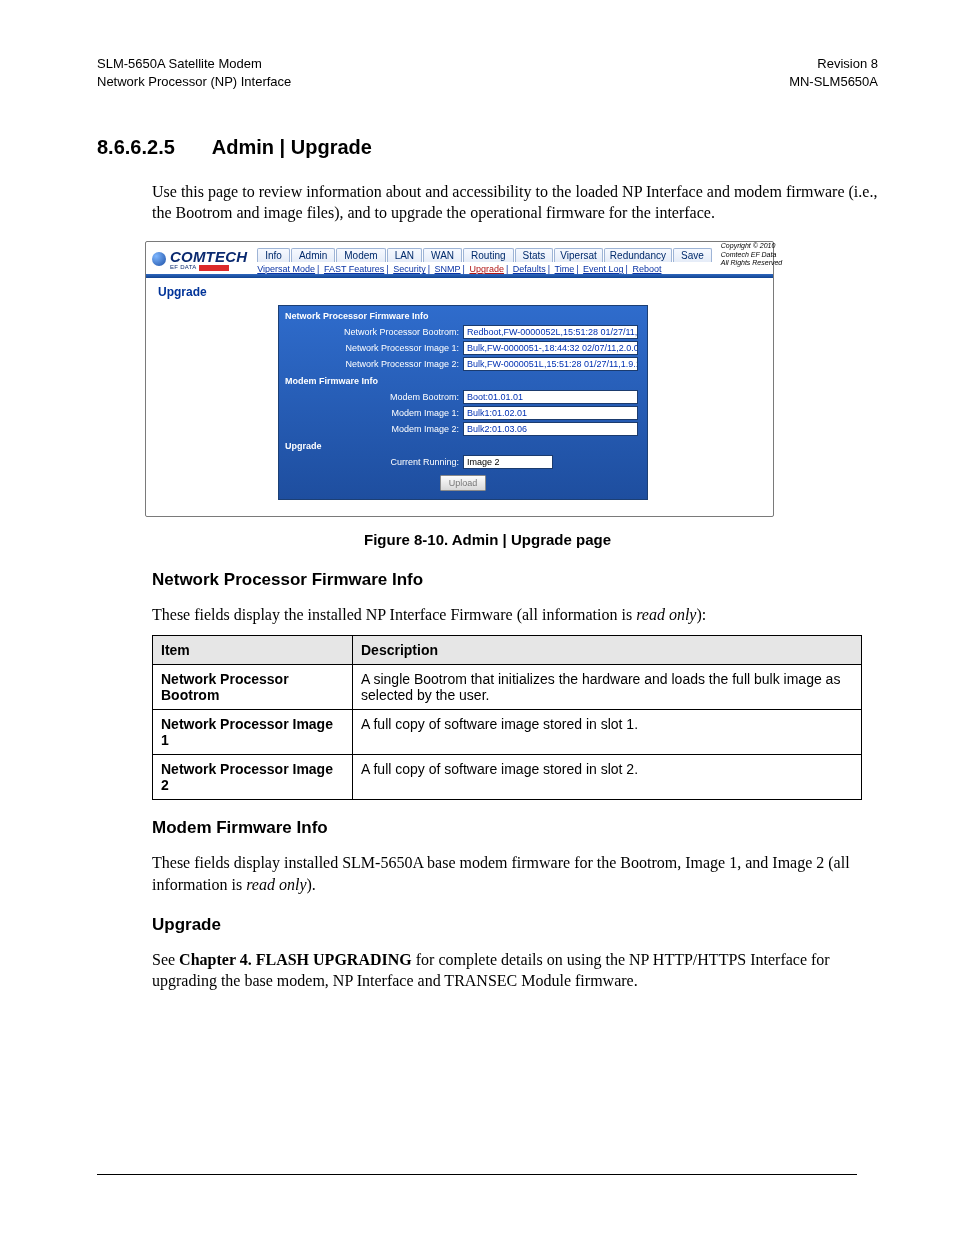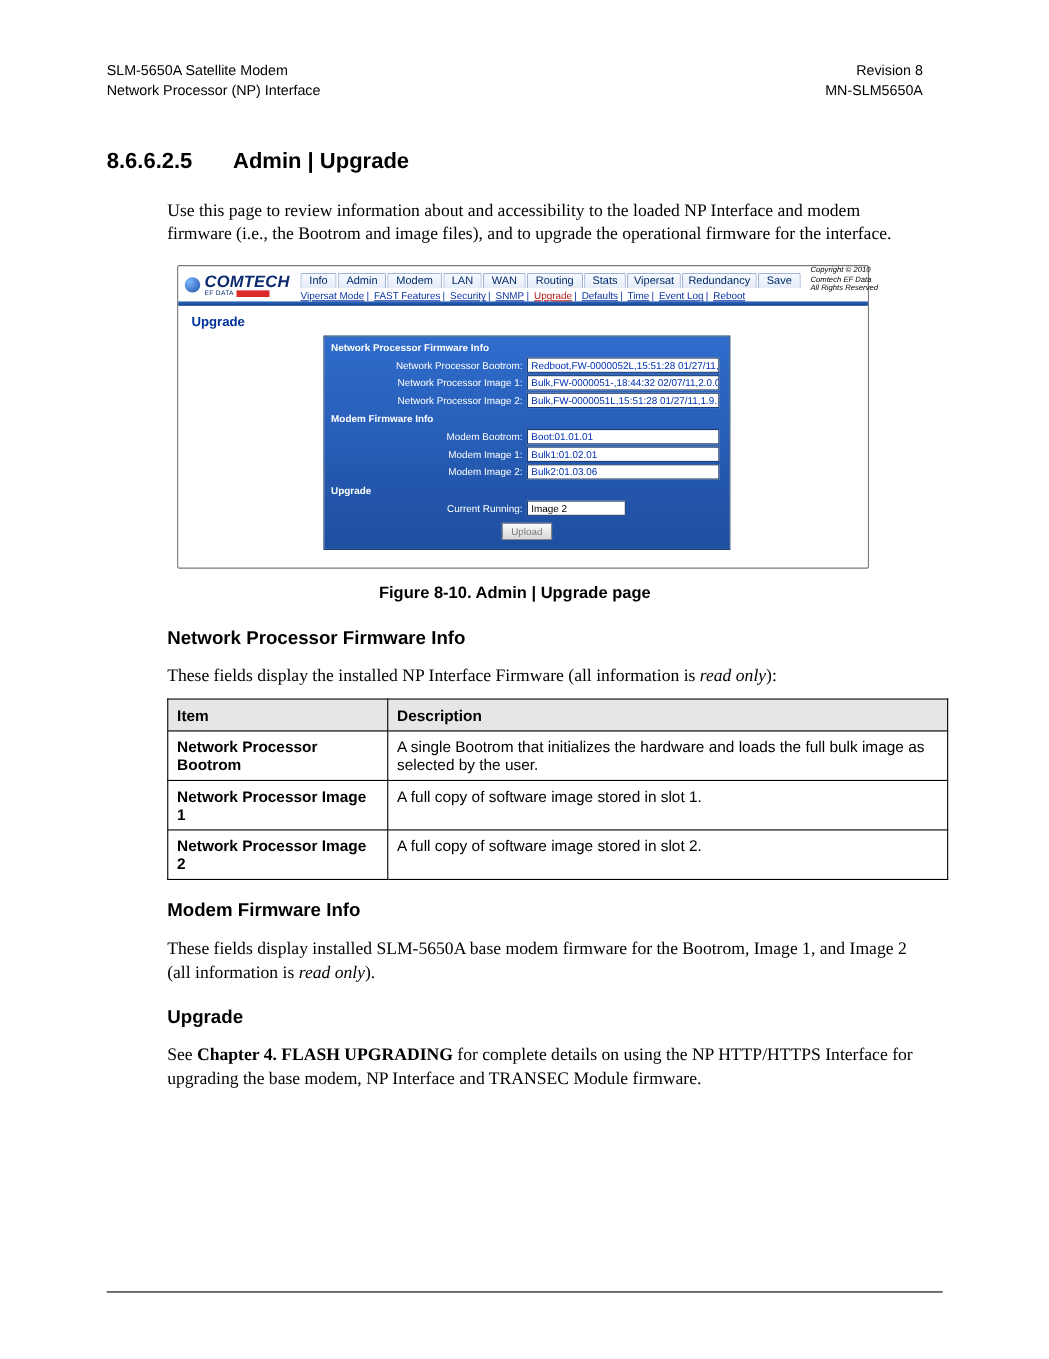--- a/index.html
+++ b/index.html
@@ -10,21 +10,21 @@
     margin: 0;
     background: #fff;
     font-family: "Times New Roman", Times, serif;
     color: #000;
     position: relative;
   }
   .page {
     position: relative;
     width: 100%;
     height: 100%;
-    padding: 55px 115px 0 97px;
+    padding: 55px 76px 0 97px;
   }
   
   .runhdr {
     font-family: Arial, Helvetica, sans-serif;
     font-size: 13px;
     display: flex;
     justify-content: space-between;
     line-height: 1.35;
     margin-bottom: 46px;
   }
@@ -59,21 +59,21 @@
   }
   .h-sub {
     font-family: Arial, Helvetica, sans-serif;
     font-weight: bold;
     font-size: 17px;
     margin: 0 0 14px 55px;
   }
 
   
   .shot {
-    margin-left: 64px;
+    margin-left: 48px;
     width: 629px;
     border: 1px solid #7a7a7a;
     border-radius: 2px;
     background: #fff;
     font-family: Arial, Helvetica, sans-serif;
     font-size: 10px;
     color: #002a6b;
   }
   .shot .topbar {
     display: flex;

